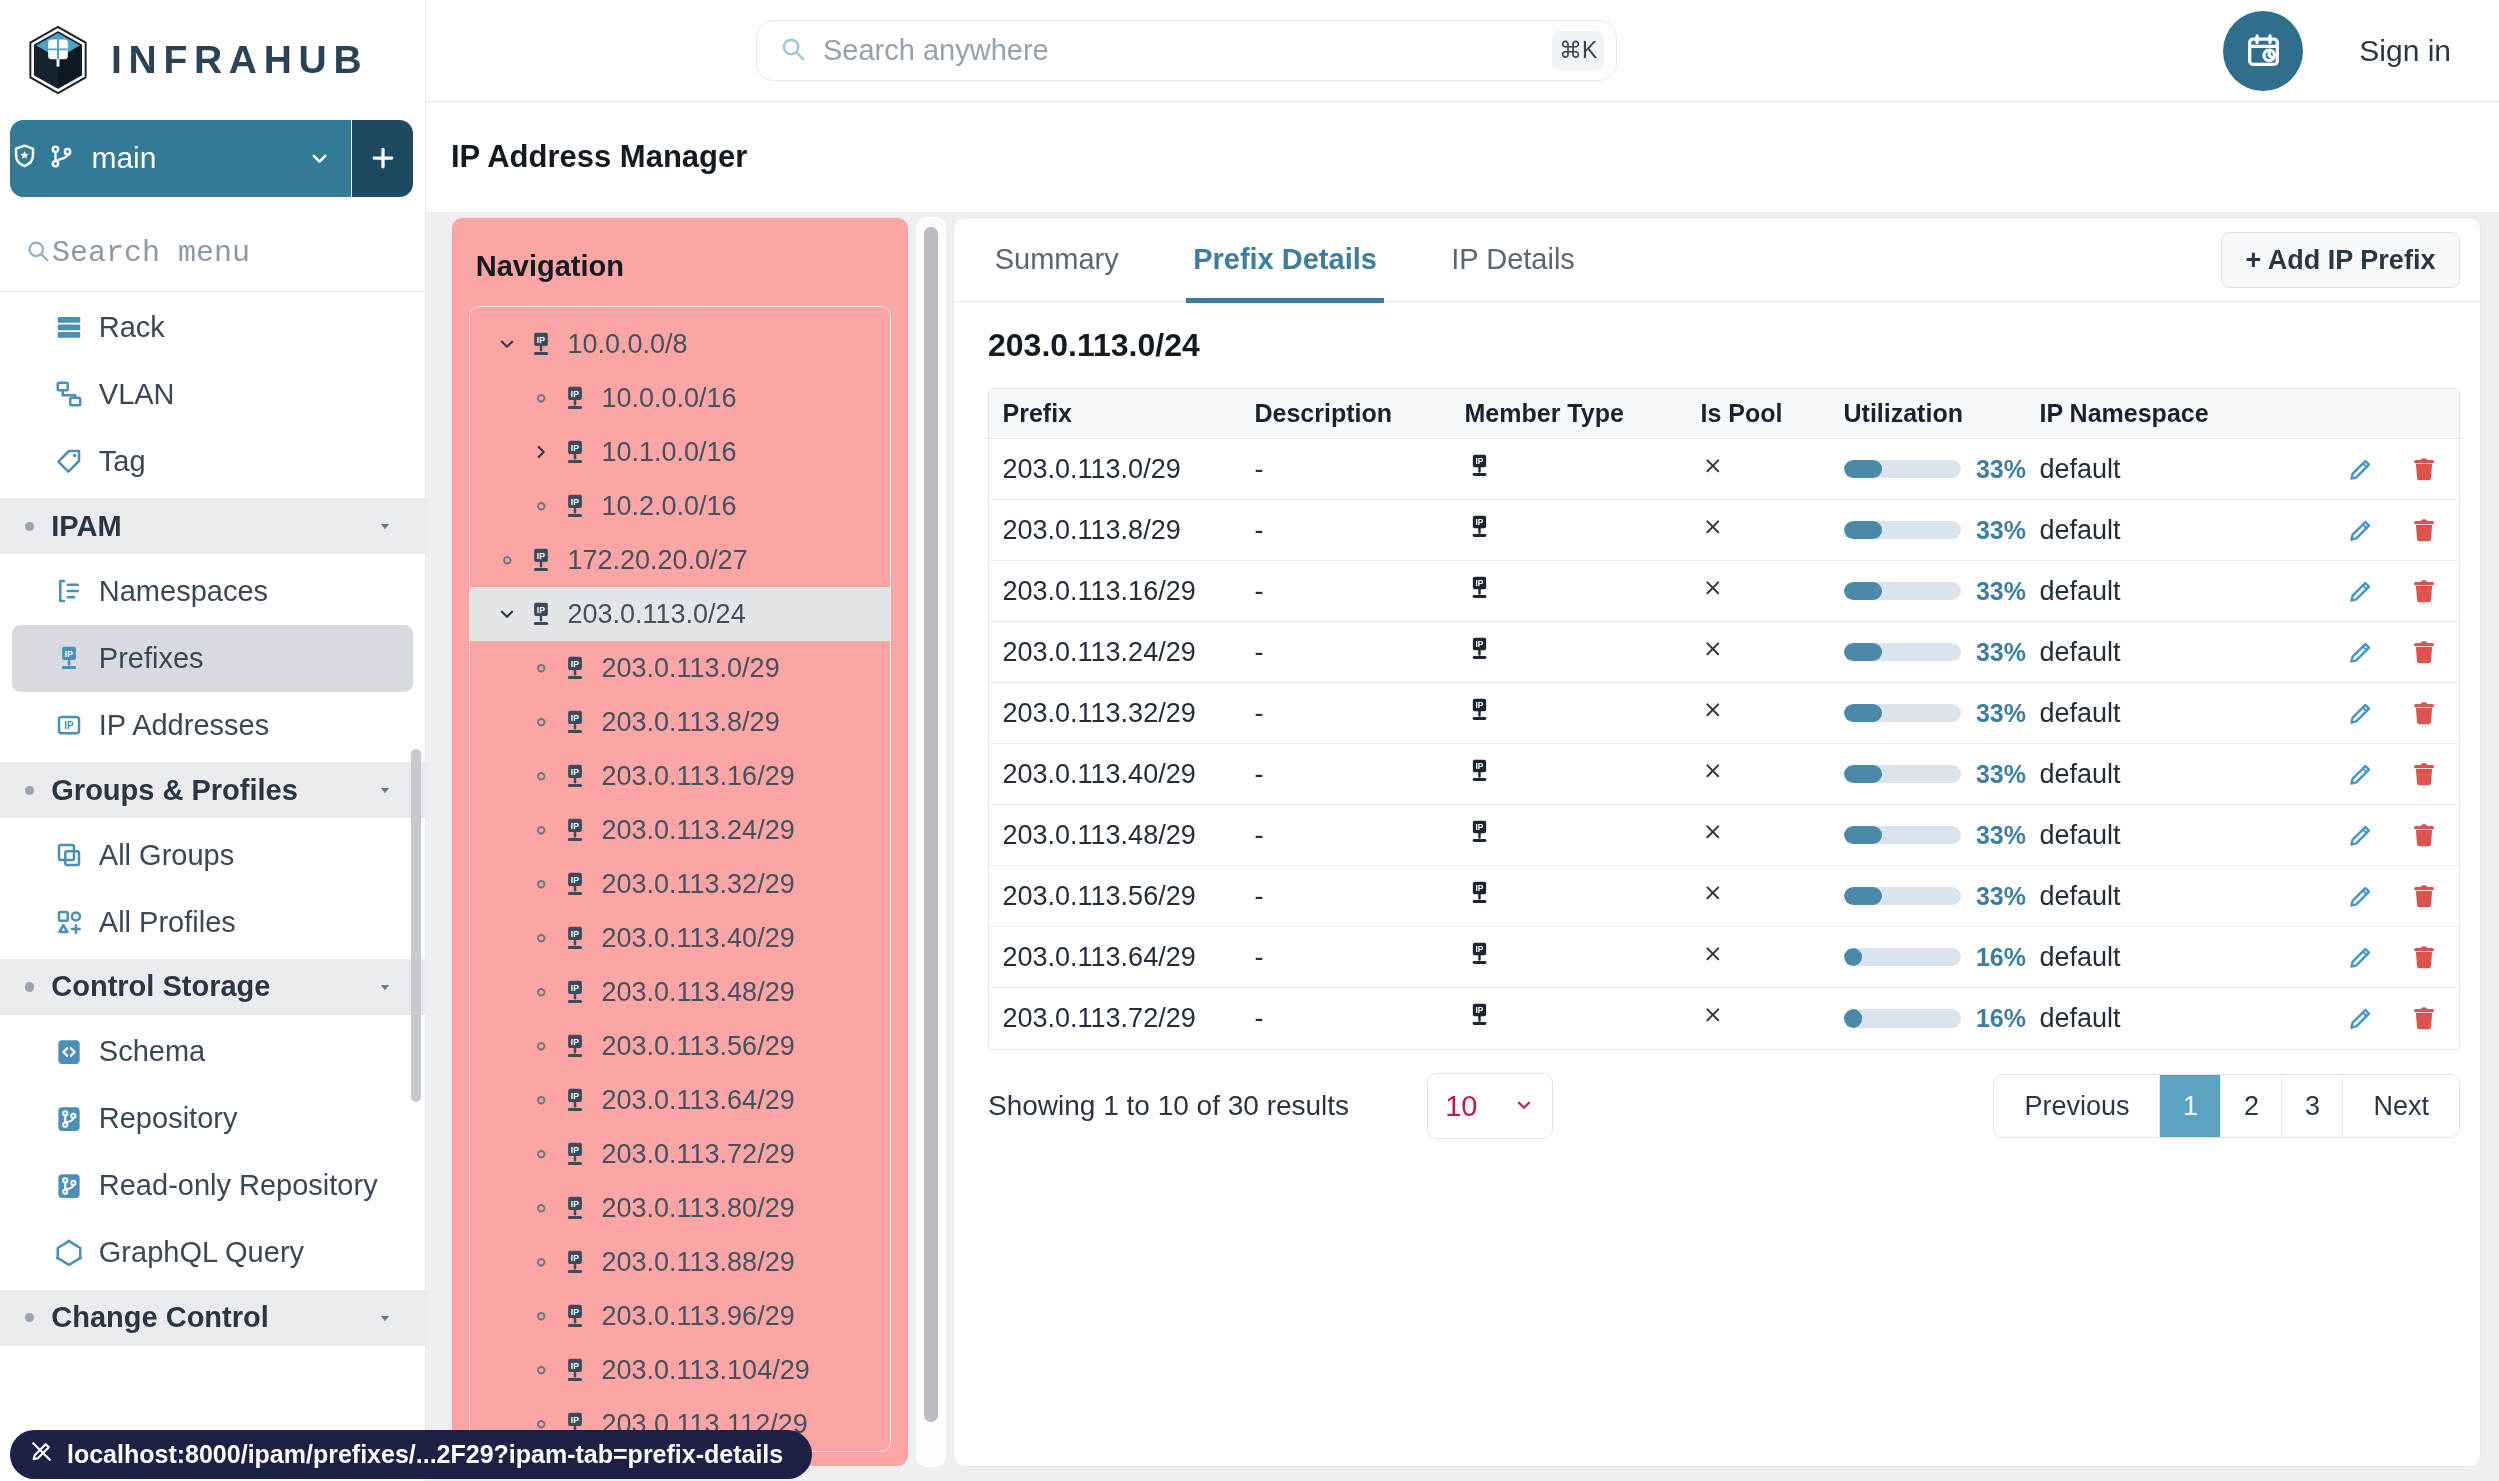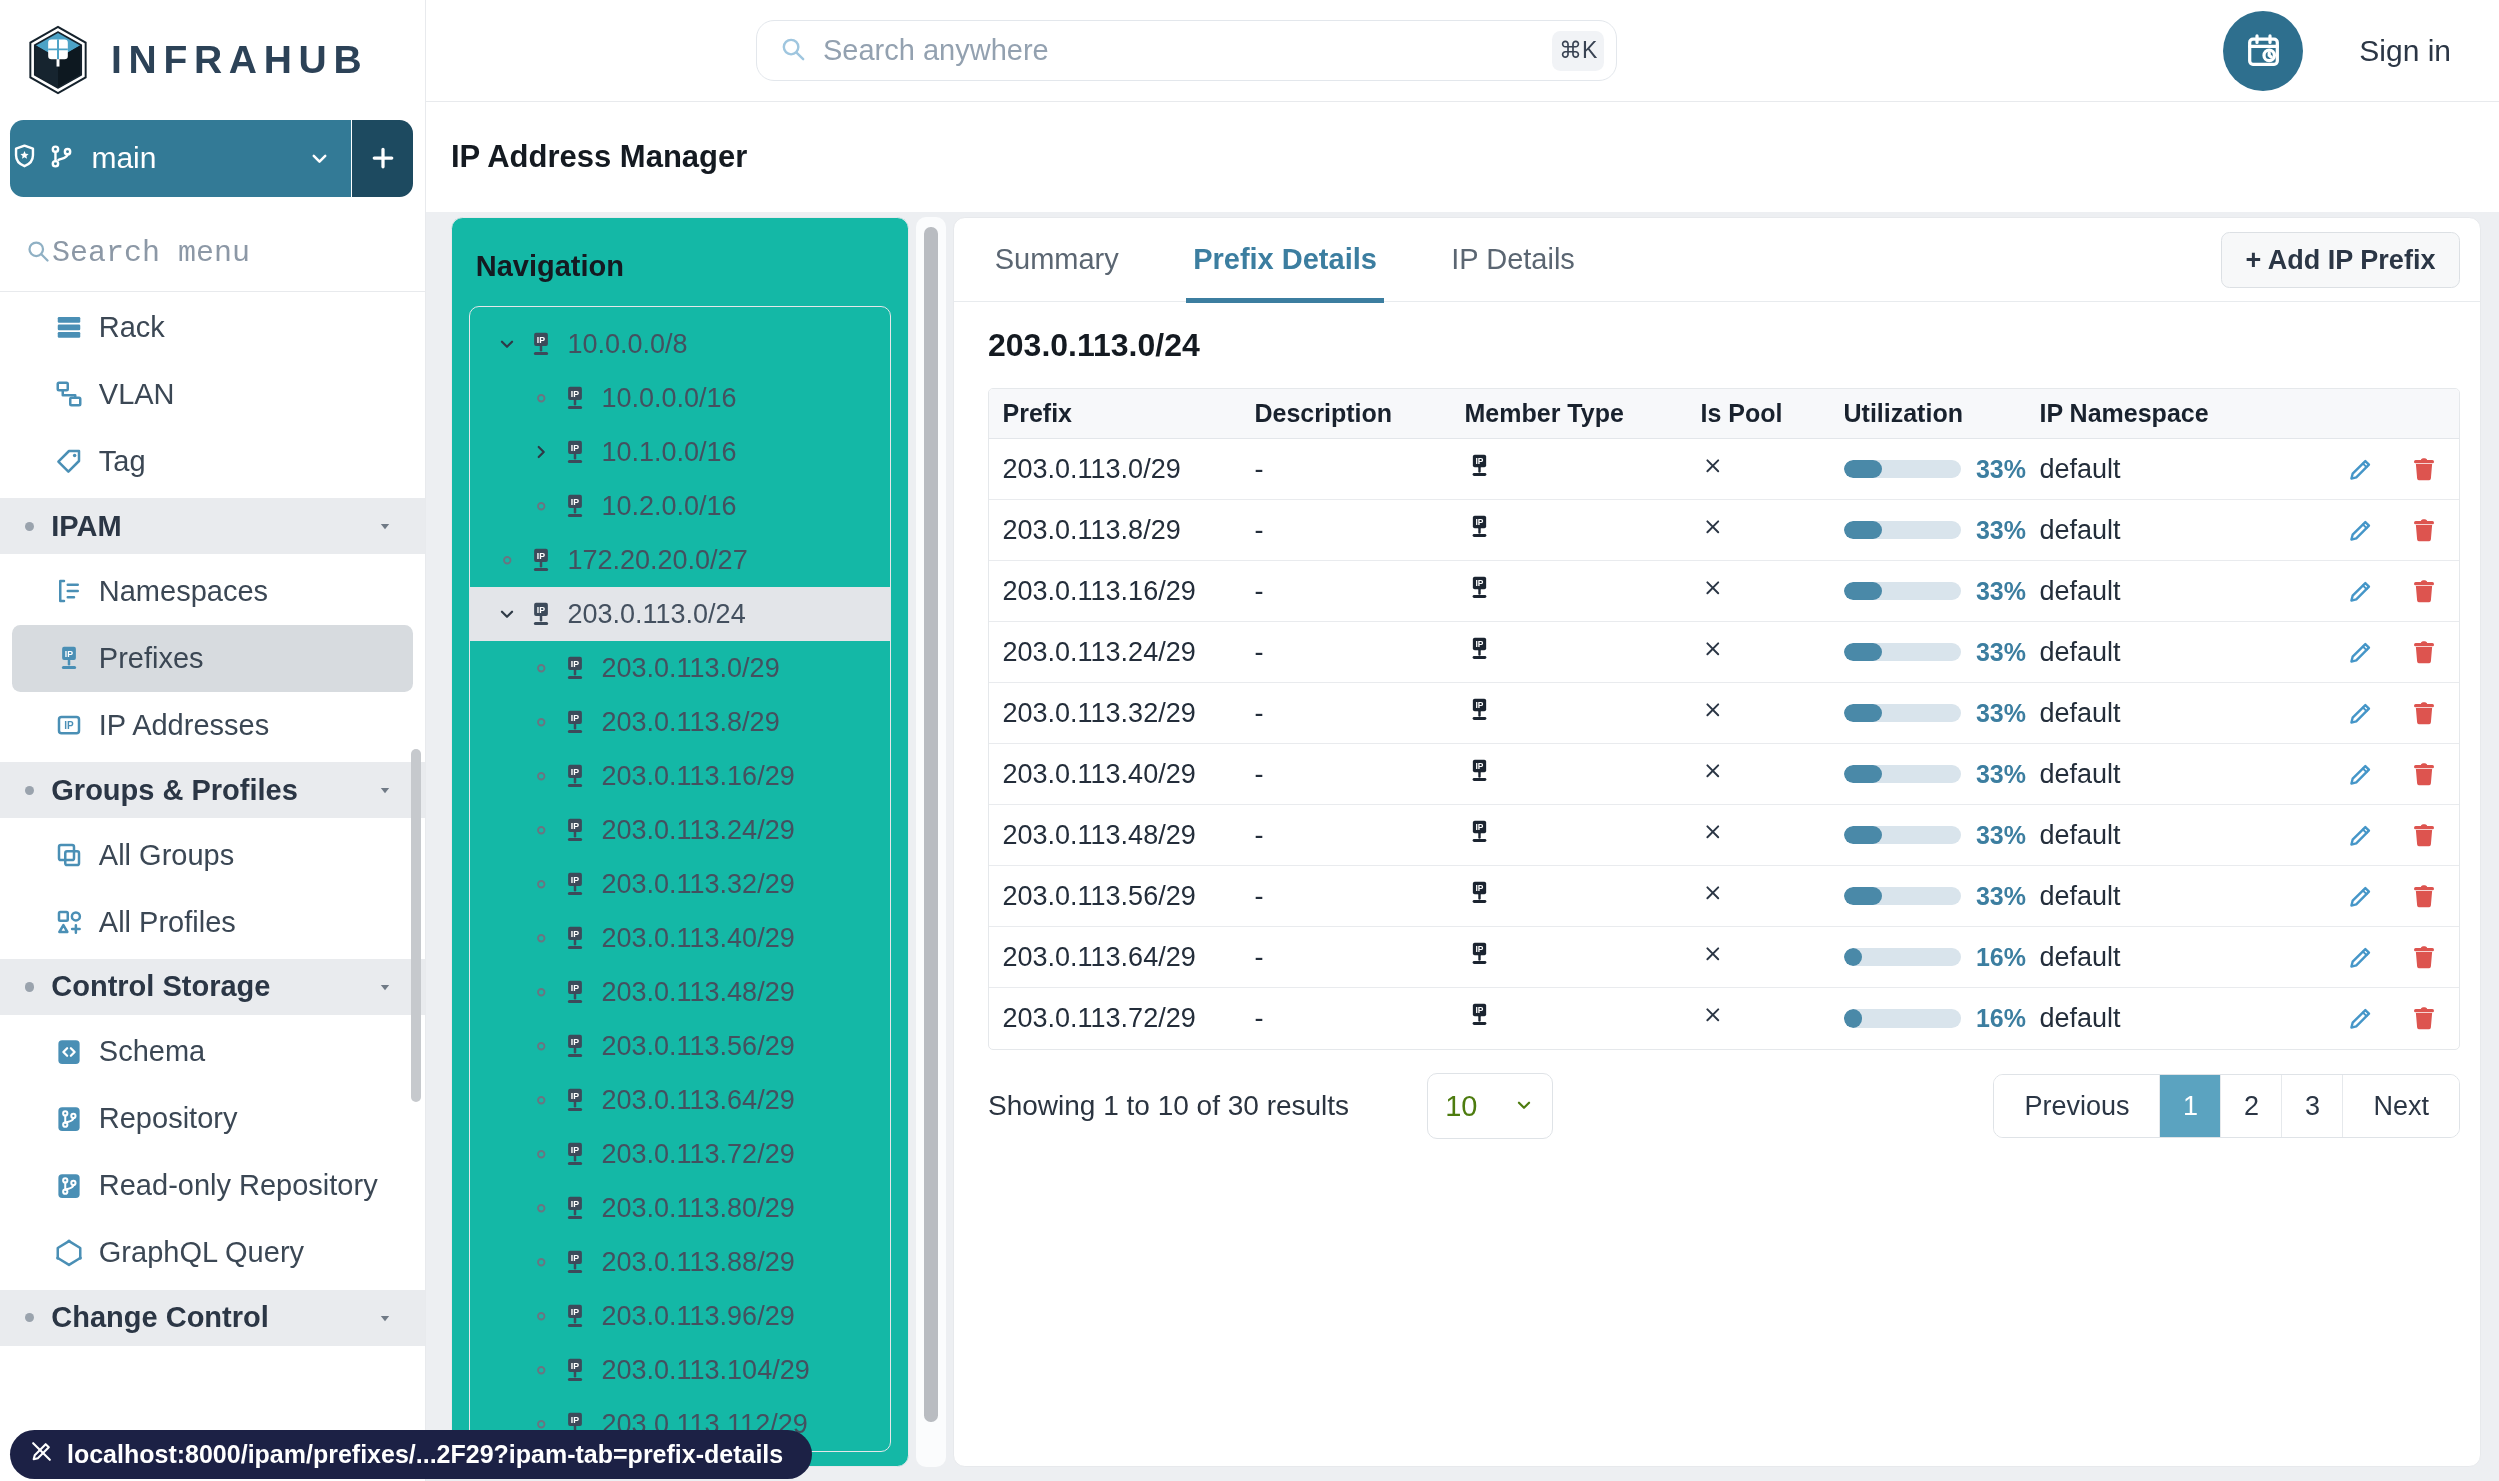--- a/index.html
+++ b/index.html
@@ -57,21 +57,21 @@
   .cal-btn{margin-left:auto;width:80px;height:80px;border-radius:50%;border:none;
     background:#2e6f8e;color:#fff;display:flex;align-items:center;justify-content:center;cursor:pointer;}
   .signin{margin-left:56px;margin-right:49px;font-size:30px;color:#2b3645;cursor:pointer;}
 
   
   .titleband{position:absolute;left:426px;top:102px;width:2074px;height:110px;background:#fff;}
   .titleband h1{padding-left:25px;line-height:110px;font-size:31px;font-weight:bold;color:#141a21;}
 
   
   .content{position:absolute;left:426px;top:212px;width:2074px;height:1270px;background:#edeff2;}
-  .navcard{position:absolute;left:25px;top:5px;width:458px;height:1250px;background:#14b8a6;
+  .navcard{position:absolute;left:25px;top:5px;width:458px;height:1250px;background:#fca5a5;
     border:0.8px solid #e7e9ec;border-radius:11.8px;padding:20px 17px 17px;overflow:hidden;}
   .navcard h2{font-size:29px;font-weight:bold;color:#141a21;margin:11.8px 0 23.6px 6.7px;}
   .treebox{border:0.8px solid #e4e7ea;border-radius:10px;padding:10px 0;height:1146px;overflow:hidden;}
   .tree-row{display:flex;align-items:center;height:54px;font-size:27px;color:#44505f;cursor:pointer;}
   .tree-row.selected{background:#e3e5e9;}
   .tree-ctl{width:34px;display:flex;justify-content:center;color:#2f3a47;flex:0 0 auto;}
   .tree-ctl.leafmark{color:#6b7480;}
   .tree-ico{margin:0 11.8px 0 1.7px;color:#3d4a5a;display:flex;flex:0 0 auto;}
   .scrollstrip{position:absolute;left:490px;top:5px;width:30px;height:1250px;background:#fbfcfd;border-radius:10px;}
   .scrollstrip .thumb{position:absolute;left:8.4px;top:10px;bottom:45px;width:13.5px;background:#b9bcc1;border-radius:6.7px;cursor:pointer;}
@@ -101,21 +101,21 @@
   .pbar .fill{height:100%;border-radius:9.3px;background:var(--progress-fill);}
   .plabel{margin-left:15px;font-size:25px;font-weight:bold;color:var(--active-tab);}
   td.c-actions{padding-right:23.6px;}
   .actions{display:flex;justify-content:flex-end;align-items:center;gap:34px;}
   .act-edit{color:var(--edit-blue);cursor:pointer;display:flex;border:none;background:none;}
   .act-del{color:var(--delete-red);cursor:pointer;display:flex;border:none;background:none;}
   .pagerow{display:flex;align-items:center;margin:23.6px 20px 0 34px;gap:48px;}
   .pg-summary{font-size:28px;color:#2b3440;}
   .pagesize{display:flex;align-items:center;justify-content:space-between;margin-left:30px;
     width:126px;height:66px;border:1.7px solid #dfe3e7;border-radius:10px;padding:0 17px;
-    font-size:29px;color:#4d7c0f;cursor:pointer;text-align:center;}
+    font-size:29px;color:#be185d;cursor:pointer;text-align:center;}
   .pagegroup{margin-left:auto;display:flex;border:1.7px solid #dfe3e7;border-radius:10px;overflow:hidden;}
   .pagegroup button{height:62px;background:#fff;border:none;border-left:1.7px solid #e6e9ec;
     font-size:27px;color:#2b3645;font-family:inherit;cursor:pointer;}
   .pagegroup button:first-child{border-left:none;}
   .pagegroup .pg-prev,.pagegroup .pg-next{padding:0 30px;}
   .pagegroup .pg-num{width:61px;}
   .pagegroup .pg-num.active{background:var(--active-page);color:#fff;}
 
   
   .statusbar{position:absolute;left:10px;top:1430px;height:49px;z-index:10;

